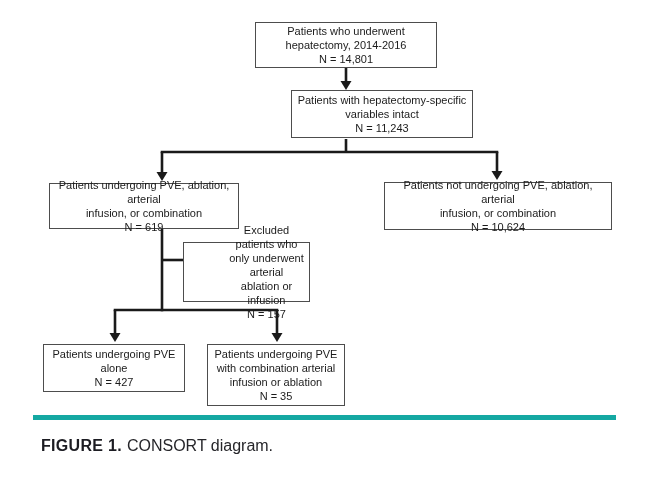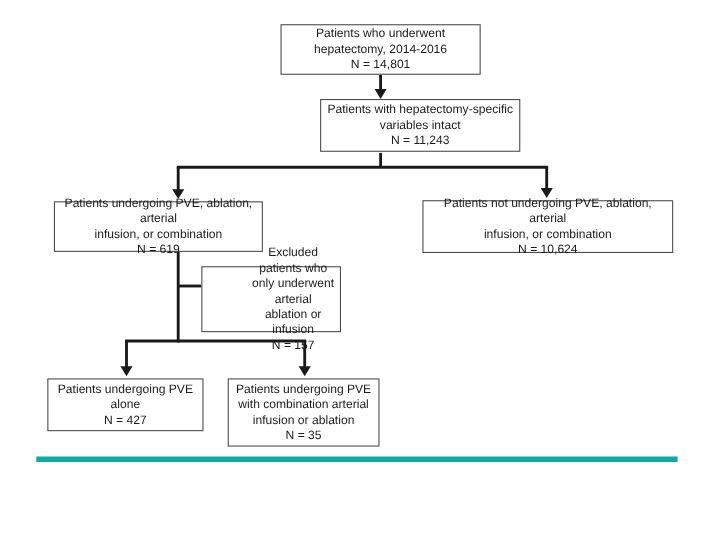--- a/index.html
+++ b/index.html
@@ -120,14 +120,17 @@
 alone
 N = 427</div>
 
   <div class="node node-pve-combination">Patients undergoing PVE
 with combination arterial
 infusion or ablation
 N = 35</div>
 
   <div class="divider" style="background: rgb(20, 168, 162);"></div>
 
+  <div class="caption">
+    <span class="cap-label">FIGURE 1.</span><span class="cap-text">CONSORT diagram.</span>
+  </div>
 
 </div>
 
 </body></html>

